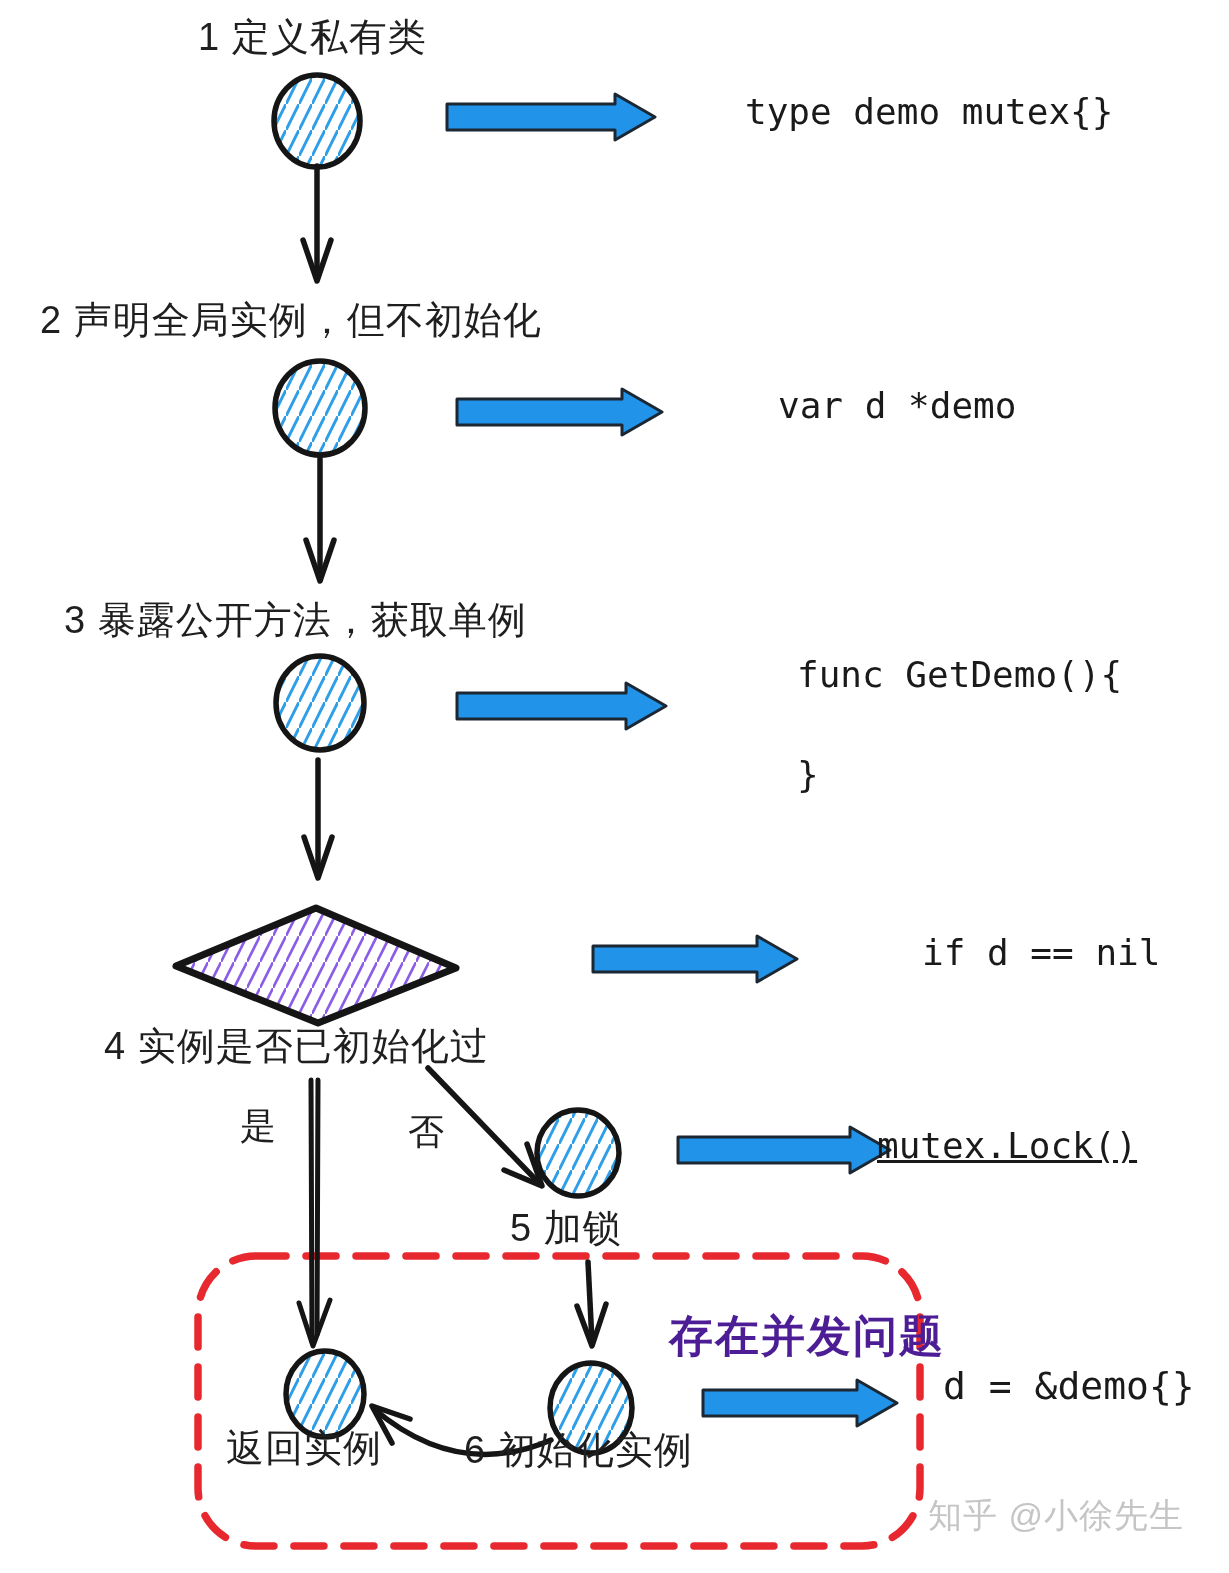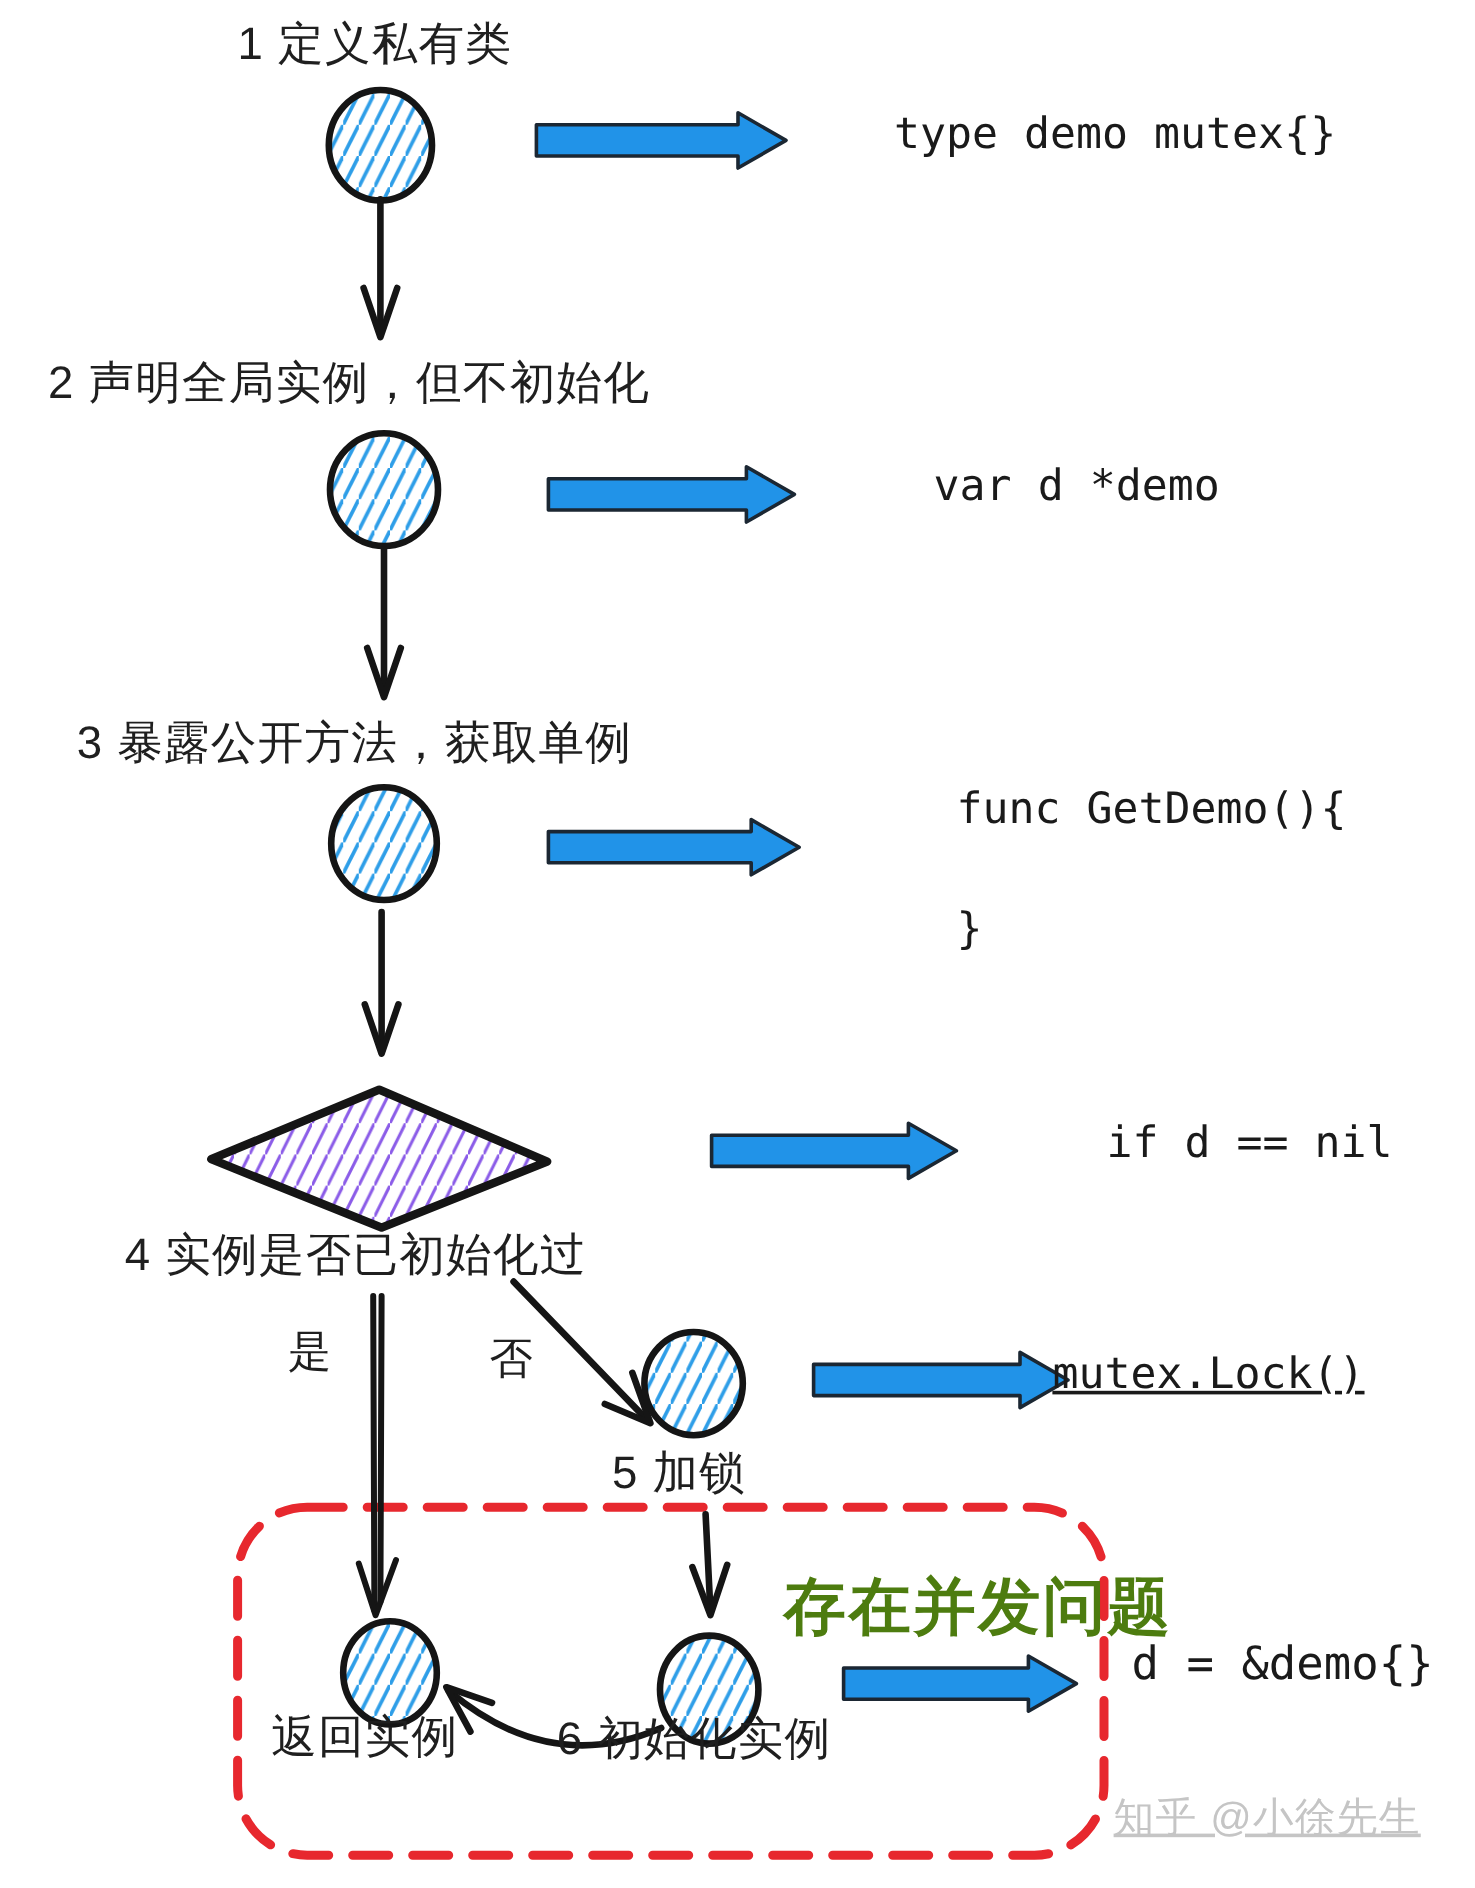--- a/index.html
+++ b/index.html
@@ -36,24 +36,25 @@
     font-size: 36px;
     font-weight: 500;
     color: #1a1a1a;
     letter-spacing: 0px;
   }
   .branch {
     font-size: 36px;
     font-weight: 500;
   }
   .warning {
-    font-size: 52px;
+    font-size: 44px;
     font-weight: 700;
-    color: #4d7c0f;
+    color: #4c1d95;
     letter-spacing: 2px;
+    margin-left: 16px;
   }
   .watermark {
     font-size: 34px;
     font-weight: 500;
     color: #c5c5c5;
     letter-spacing: 1px;
   }
 </style>
 </head>
 <body>
@@ -141,14 +142,14 @@
 
   <div class="txt label" style="left:510px; top:1208px;">5 加锁</div>
   <div class="txt code" style="left:877px; top:1126px;text-decoration:underline;">mutex.Lock()</div>
 
   <div class="txt warning" style="left:653px; top:1312px;">存在并发问题</div>
 
   <div class="txt label" style="left:226px; top:1428px;text-align:center;">返回实例</div>
   <div class="txt label" style="left:464px; top:1430px;">6 初始化实例</div>
   <div class="txt code" style="left:943px; top:1366px; font-size:38px;">d = &amp;demo{}</div>
 
-  <div class="txt watermark" style="left:928px; top:1497px;text-decoration:underline;">知乎 @小徐先生</div>
+  <div class="txt watermark" style="left:928px; top:1497px;">知乎 @小徐先生</div>
 </div>
 
 </body></html>

